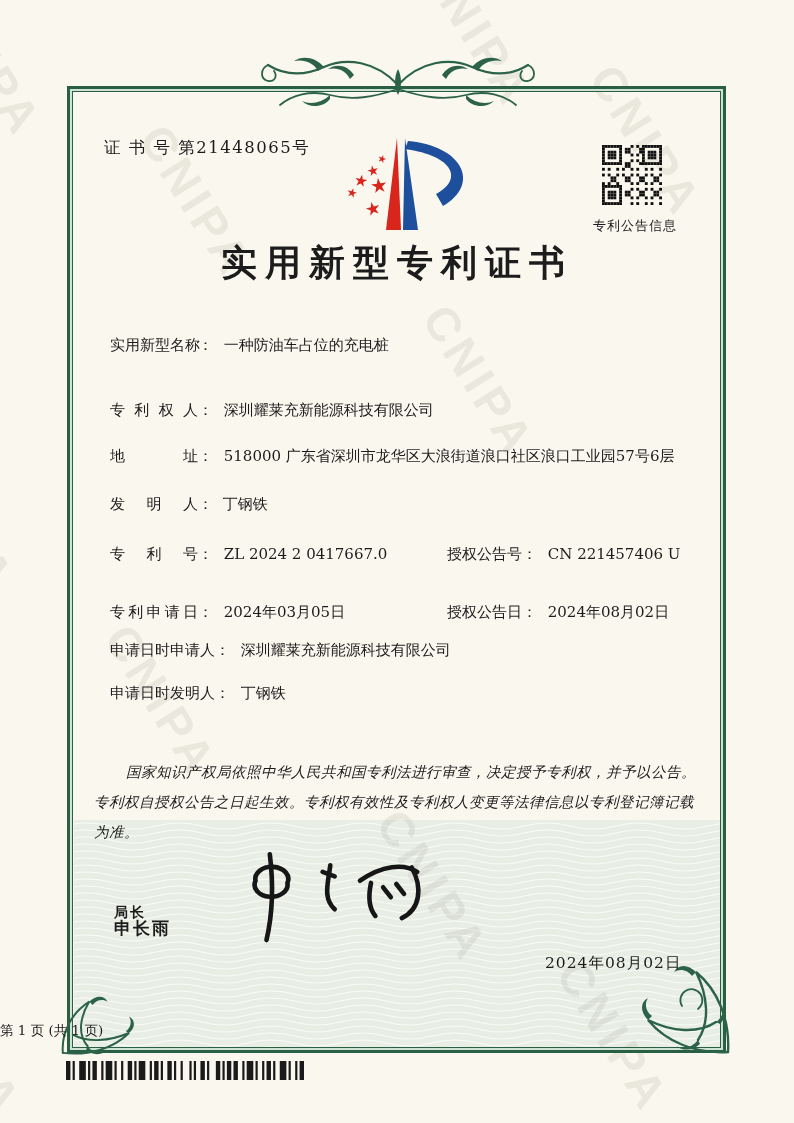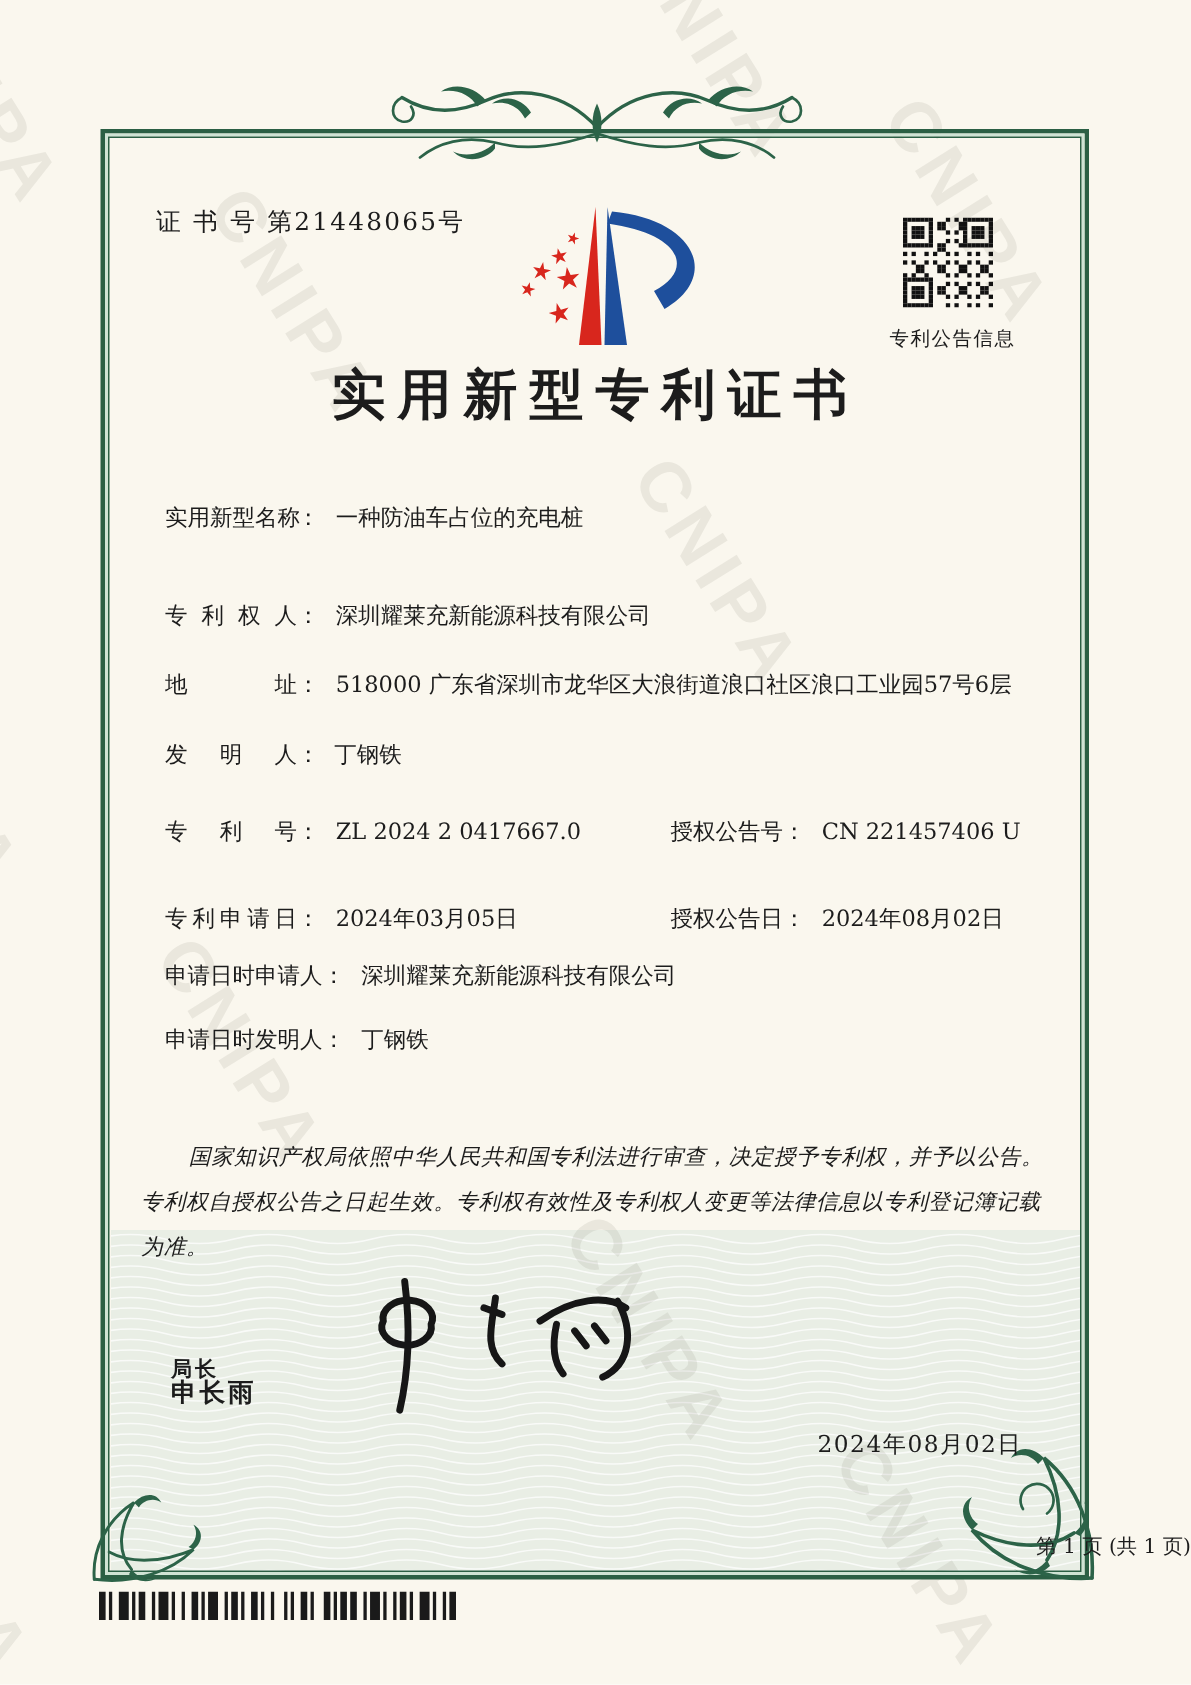--- a/index.html
+++ b/index.html
@@ -45,21 +45,21 @@
   .val.wrap{white-space:normal; width:472px; vertical-align:top;}
   .col2{position:absolute; left:337px; top:0; white-space:nowrap;}
   .legal{left:94px; top:757px; width:606px; font-size:14.5px; line-height:30px;
     font-style:italic; letter-spacing:0.5px;}
   .legal .ind{text-indent:2.2em;}
   .sig-title{left:114px; top:904px; font-family:"Liberation Sans","DejaVu Sans",sans-serif;
     font-size:14px; font-weight:600; letter-spacing:2px;}
   .sig-name{left:114px; top:917px; font-family:"Liberation Sans","DejaVu Sans",sans-serif;
     font-size:17px; font-weight:600; letter-spacing:2px;text-align:right;}
   .grant-date-bottom{left:545px; top:953px; font-size:15.5px; letter-spacing:1px;}
-  .page-info{left:0; top:1022px; width:794px; text-align:right; font-size:13.5px;}
+  .page-info{left:0; top:1022px; width:794px; text-align:left; font-size:13.5px;}
   svg{display:block;}
 </style>
 </head>
 <body>
 
 <div class="sheet">
 
   <div class="wm" style="left:-35px;top:-25px;">CNIPA</div>
   <div class="wm" style="left:455px;top:-55px;">CNIPA</div>
   <div class="wm" style="left:175px;top:115px;">CNIPA</div>

